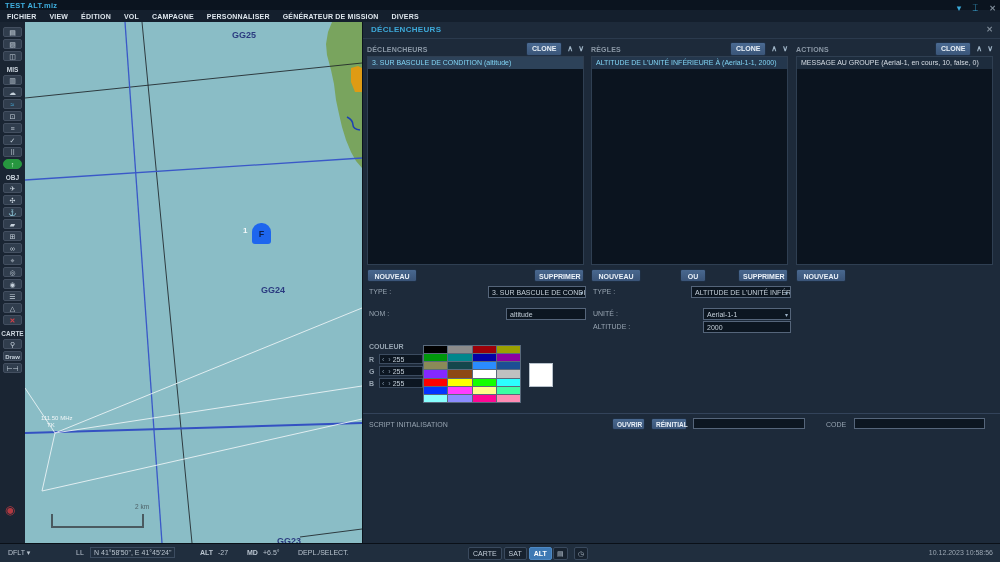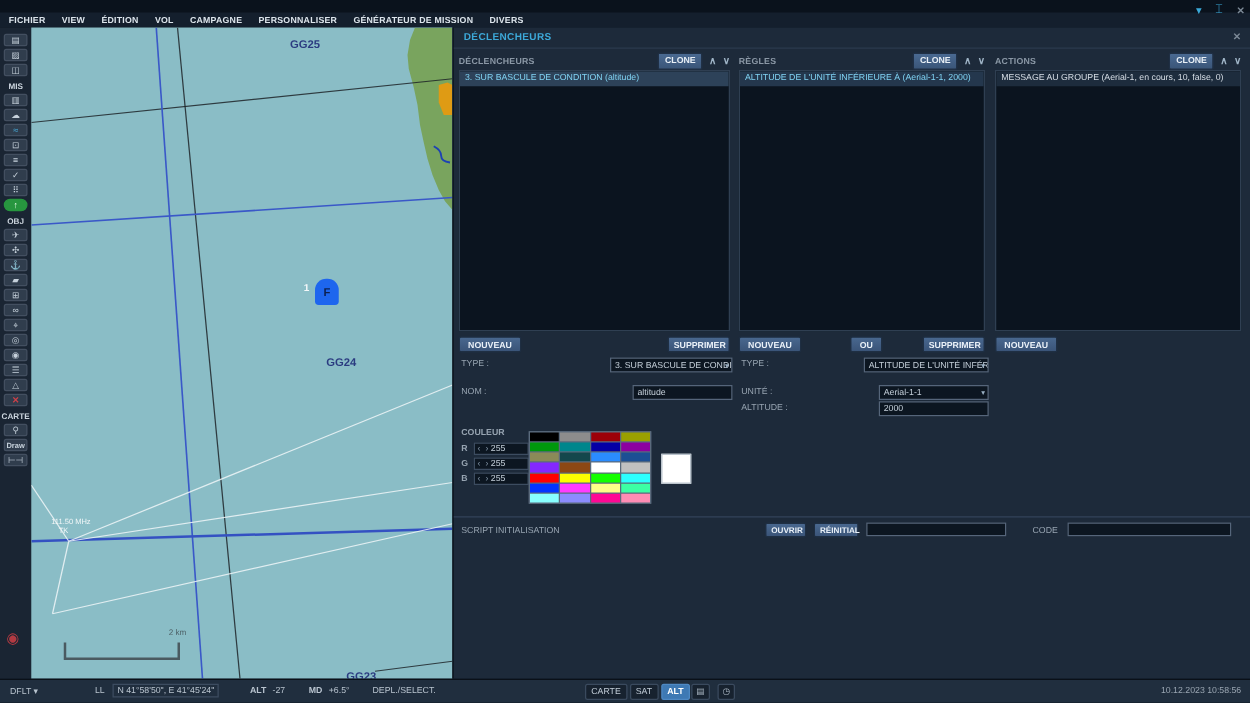--- a/index.html
+++ b/index.html
@@ -75,20 +75,23 @@
   .layer-btn{display:inline-block;height:11px;line-height:11px;padding:0 4px;margin-right:2px;background:#17222f;border:1px solid #3a4a5e;border-radius:2px;color:#c2cdd8;font-size:7px;}
   .layer-btn.active{background:#3e79b4;border-color:#4e89c4;color:#fff;font-weight:bold;}
   .sb-icon{display:inline-block;height:11px;line-height:11px;padding:0 3px;border:1px solid #3a4a5e;border-radius:2px;background:#17222f;color:#aab6c2;font-size:7px;}
   .sb-date{right:7px;color:#9aa6b2;}
 </style>
 </head>
 <body>
 
 <div class="app">
 
+  <div class="titlebar">
+    <span class="app-title">TEST ALT.miz</span>
+  </div>
   <div class="win-icons">
     <span class="wifi">▾</span>
     <span class="joy">⌶</span>
     <span class="win-x">✕</span>
   </div>
 
   <div class="menubar">
       <span class="menu-item">FICHIER</span>
       <span class="menu-item">VIEW</span>
       <span class="menu-item">ÉDITION</span>

